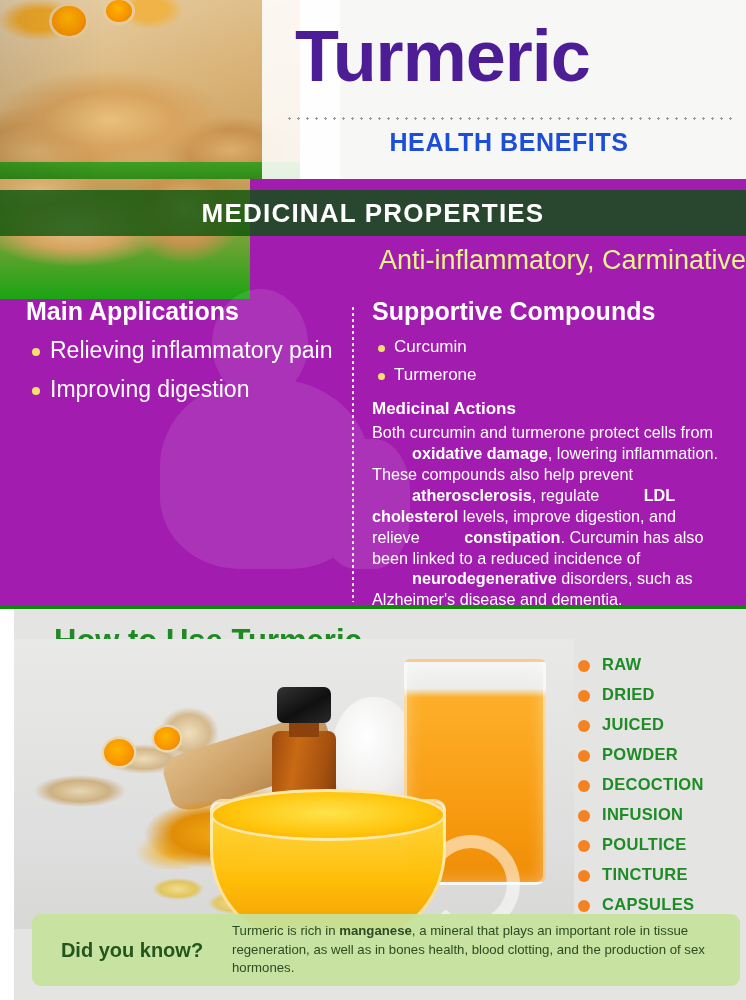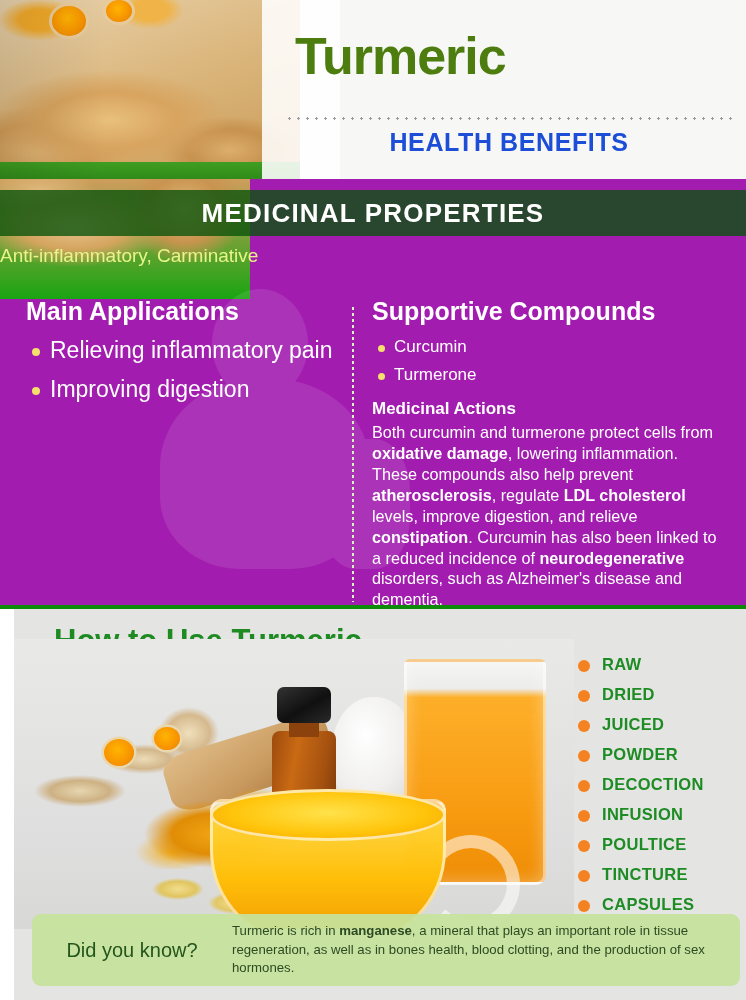--- a/index.html
+++ b/index.html
@@ -18,63 +18,63 @@
       radial-gradient(ellipse 70px 34px at 230px 150px,#dcae6c 0%,#c7914e 60%,rgba(199,145,78,0) 100%),
       linear-gradient(160deg,#e8d2ad 0%,#dcb87f 45%,#c99a56 100%);
   }
   .hp-slice{position:absolute;border-radius:50%;background:radial-gradient(circle at 45% 40%,#ffb302 0%,#f59200 60%,#d97b06 100%);box-shadow:0 0 0 3px #e8cb9a;}
   .hp-green{position:absolute;left:0;bottom:0;width:300px;height:18px;background:linear-gradient(#3f9e22,#2f8a18);}
   .hp-shadow{position:absolute;inset:0;background:linear-gradient(90deg,rgba(0,0,0,.10) 0%,rgba(0,0,0,0) 35%);}
 
   .header-panel{position:absolute;left:262px;top:0;width:484px;height:180px;background:rgba(255,255,255,.88);}
   .header-panel.solid{left:340px;width:406px;background:#f7f7f5;}
   .title{position:absolute;left:295px;top:16px;width:440px;height:80px;line-height:80px;
-    font-size:52px;font-weight:bold;color:#4d7c0f;letter-spacing:-1px;white-space:nowrap;}
+    font-size:72px;font-weight:bold;color:#4c1d95;letter-spacing:-1px;white-space:nowrap;}
   .dots{position:absolute;left:285px;top:117px;width:448px;height:3px;
     background-image:radial-gradient(circle,#9a9a9a 1.1px,rgba(0,0,0,0) 1.3px);
     background-size:9px 3px;background-repeat:repeat-x;}
   .subtitle{position:absolute;left:285px;top:128px;width:448px;text-align:center;
     font-size:25px;font-weight:bold;color:#1d4ed8;letter-spacing:.6px;}
 
   
   .green{position:absolute;left:0;top:179px;width:746px;height:430px;background:#a21caf;overflow:hidden;}
   .green-photo{position:absolute;left:0;top:0;width:250px;height:120px;overflow:hidden;}
   .gp-bg{position:absolute;inset:0;
     background:
       radial-gradient(ellipse 95px 40px at 75px 48px,#e6c38d 0%,#d5a55f 55%,rgba(213,165,95,0) 100%),
       radial-gradient(ellipse 60px 55px at 185px 30px,#dfb777 0%,#c9944f 60%,rgba(201,148,79,0) 100%),
       radial-gradient(ellipse 70px 30px at 40px 12px,#e0b87c 0%,rgba(224,184,124,0) 80%),
       linear-gradient(180deg,#cf9d5c 0%,#1aa512 100%);
   }
   .dark-band{position:absolute;left:0;top:11px;width:746px;height:46px;background:rgba(6,82,10,.78);}
   .band-title{position:absolute;left:0;top:11px;width:746px;height:46px;line-height:46px;text-align:center;
     font-size:26px;font-weight:bold;color:#ffffff;letter-spacing:1.2px;}
-  .tagline{position:absolute;left:0;top:66px;width:746px;text-align:left;
-    font-size:19px;color:#e9f58a;font-weight:normal;}
+  .tagline{position:absolute;left:0;top:66px;width:746px;text-align:right;
+    font-size:27px;color:#e9f58a;font-weight:normal;}
 
   .ghost{position:absolute;left:120px;top:110px;width:300px;height:300px;opacity:.10;}
   .ghost span{position:absolute;background:#ffffff;border-radius:50%;}
 
   .col-divider{position:absolute;left:352px;top:128px;width:2px;height:295px;
     background-image:linear-gradient(#d9f4c0 55%,rgba(0,0,0,0) 0);background-size:2px 6px;}
 
   .col-left{position:absolute;left:26px;top:118px;width:316px;}
   .col-right{position:absolute;left:372px;top:118px;width:348px;}
   .col-head{font-size:25px;font-weight:bold;color:#ffffff;margin:0 0 10px 0;}
 
   ul.blist{list-style:none;margin:0;padding:0;}
   ul.blist li{position:relative;padding-left:24px;color:#ffffff;margin-bottom:7px;}
   ul.blist li:before{content:"";position:absolute;left:6px;top:.55em;width:7px;height:7px;border-radius:50%;background:#f4e06a;}
   ul.blist.big li{font-size:23px;line-height:1.22;margin-bottom:11px;}
   ul.blist.big li:before{width:8px;height:8px;top:.52em;}
   ul.blist.sm li{font-size:17px;line-height:1.3;margin-bottom:6px;padding-left:22px;}
 
   .sub-head{font-size:17px;font-weight:bold;color:#ffffff;margin:13px 0 3px 0;}
   .body-txt{font-size:16.2px;line-height:1.29;color:#ffffff;margin:0;}
-  .body-txt b{font-weight:bold;}
+  .body-txt b{font-weight:bold;margin-left:40px;}
   .green-bottom{position:absolute;left:0;bottom:0;width:746px;height:4px;background:#0e8a09;}
 
   
   .howto{position:absolute;left:14px;top:609px;width:746px;height:391px;background:#e4e4e2;overflow:hidden;}
   .howto-title{position:absolute;left:40px;top:14px;font-size:31px;font-weight:bold;color:#1d8a22;white-space:nowrap;}
 
   .photo2{position:absolute;left:0;top:30px;width:560px;height:290px;overflow:hidden;}
   .p2-bg{position:absolute;inset:0;background:linear-gradient(180deg,#e9e9e7 0%,#dedede 70%,#d8d8d6 100%);}
   .roots{position:absolute;left:20px;top:60px;width:190px;height:120px;
     background:
@@ -117,21 +117,21 @@
 
   .uses{position:absolute;left:562px;top:46px;width:184px;}
   .uses li{position:relative;list-style:none;padding-left:26px;margin-bottom:11px;
     font-size:16.5px;font-weight:bold;color:#1e8c25;letter-spacing:.3px;}
   .uses li:before{content:"";position:absolute;left:2px;top:.28em;width:12px;height:12px;border-radius:50%;background:#f58220;}
   ul.uses{margin:0;padding:0;}
 
   
   .fact{position:absolute;left:32px;top:914px;width:708px;height:72px;border-radius:9px;
     background:rgba(198,226,156,.93);display:flex;align-items:center;}
-  .fact-label{flex:0 0 auto;width:200px;text-align:center;font-size:20px;font-weight:normal;color:#23561c;}
+  .fact-label{flex:0 0 auto;width:200px;text-align:center;font-size:20px;font-weight:bold;color:#23561c;}
   .fact-text{flex:1 1 auto;padding-right:16px;font-size:13.2px;line-height:1.42;color:#2d4a22;}
   .fact-text b{font-weight:bold;}
 </style>
 </head>
 <body>
 
 <div class="page">
 
   <div class="header">
     <div class="header-photo">

